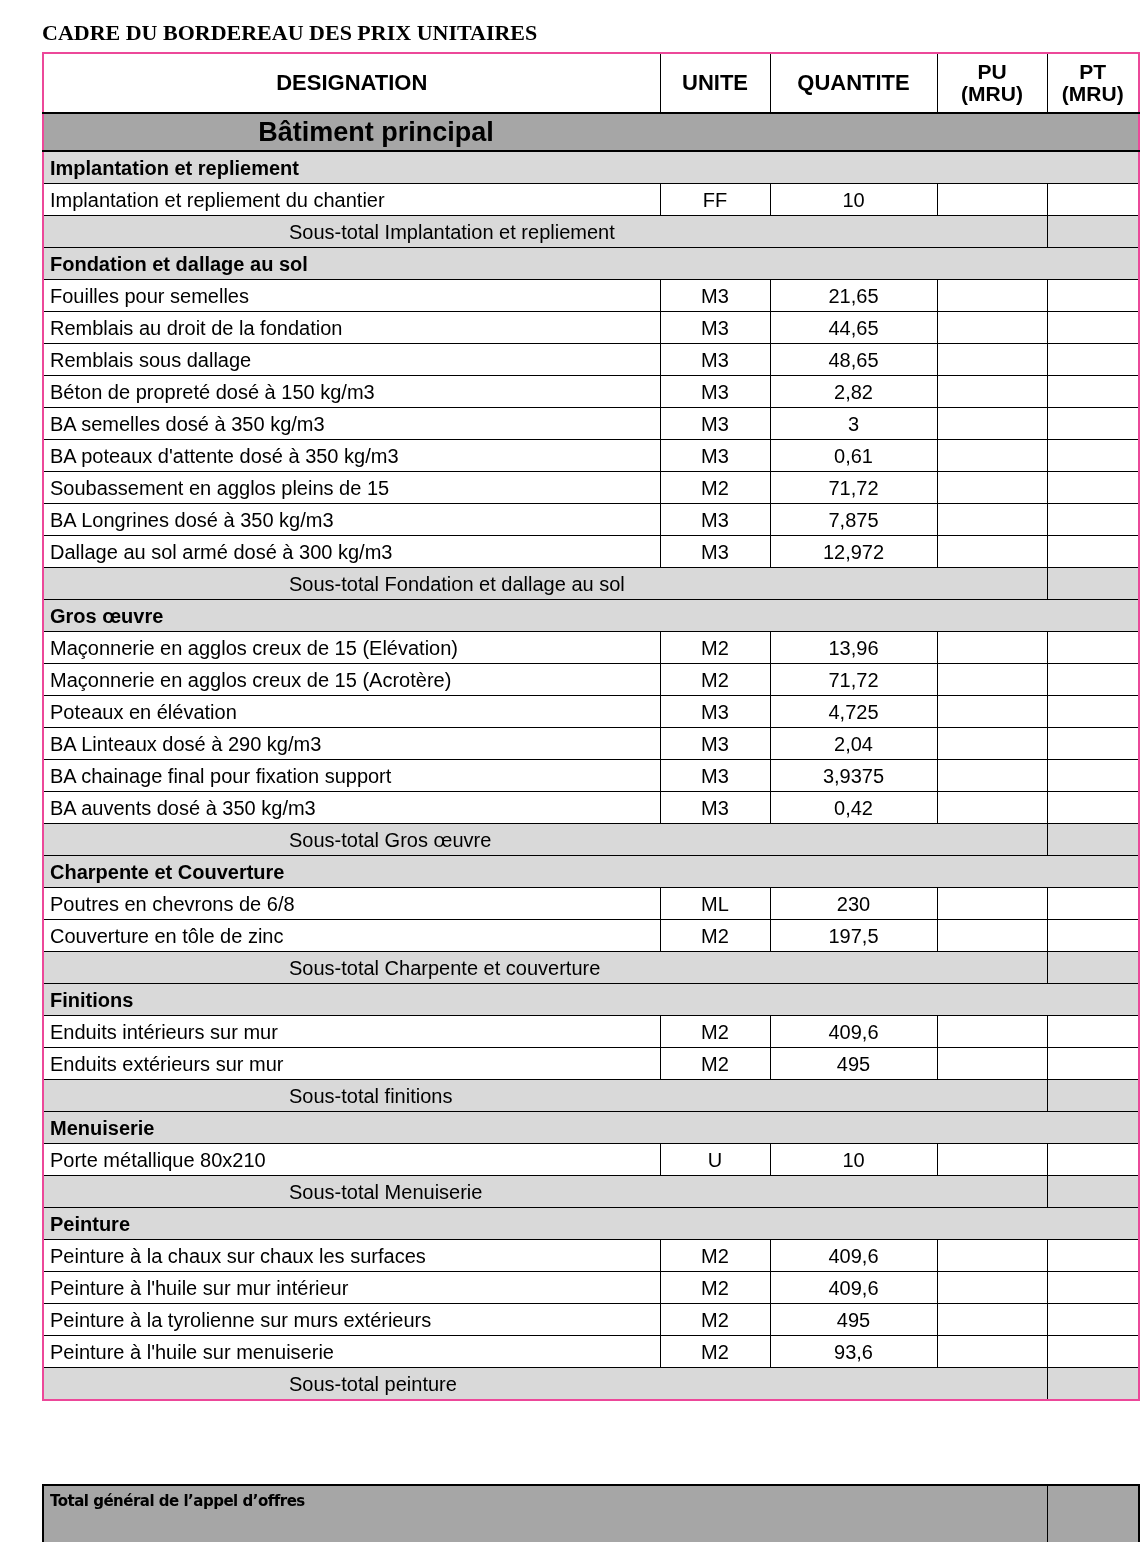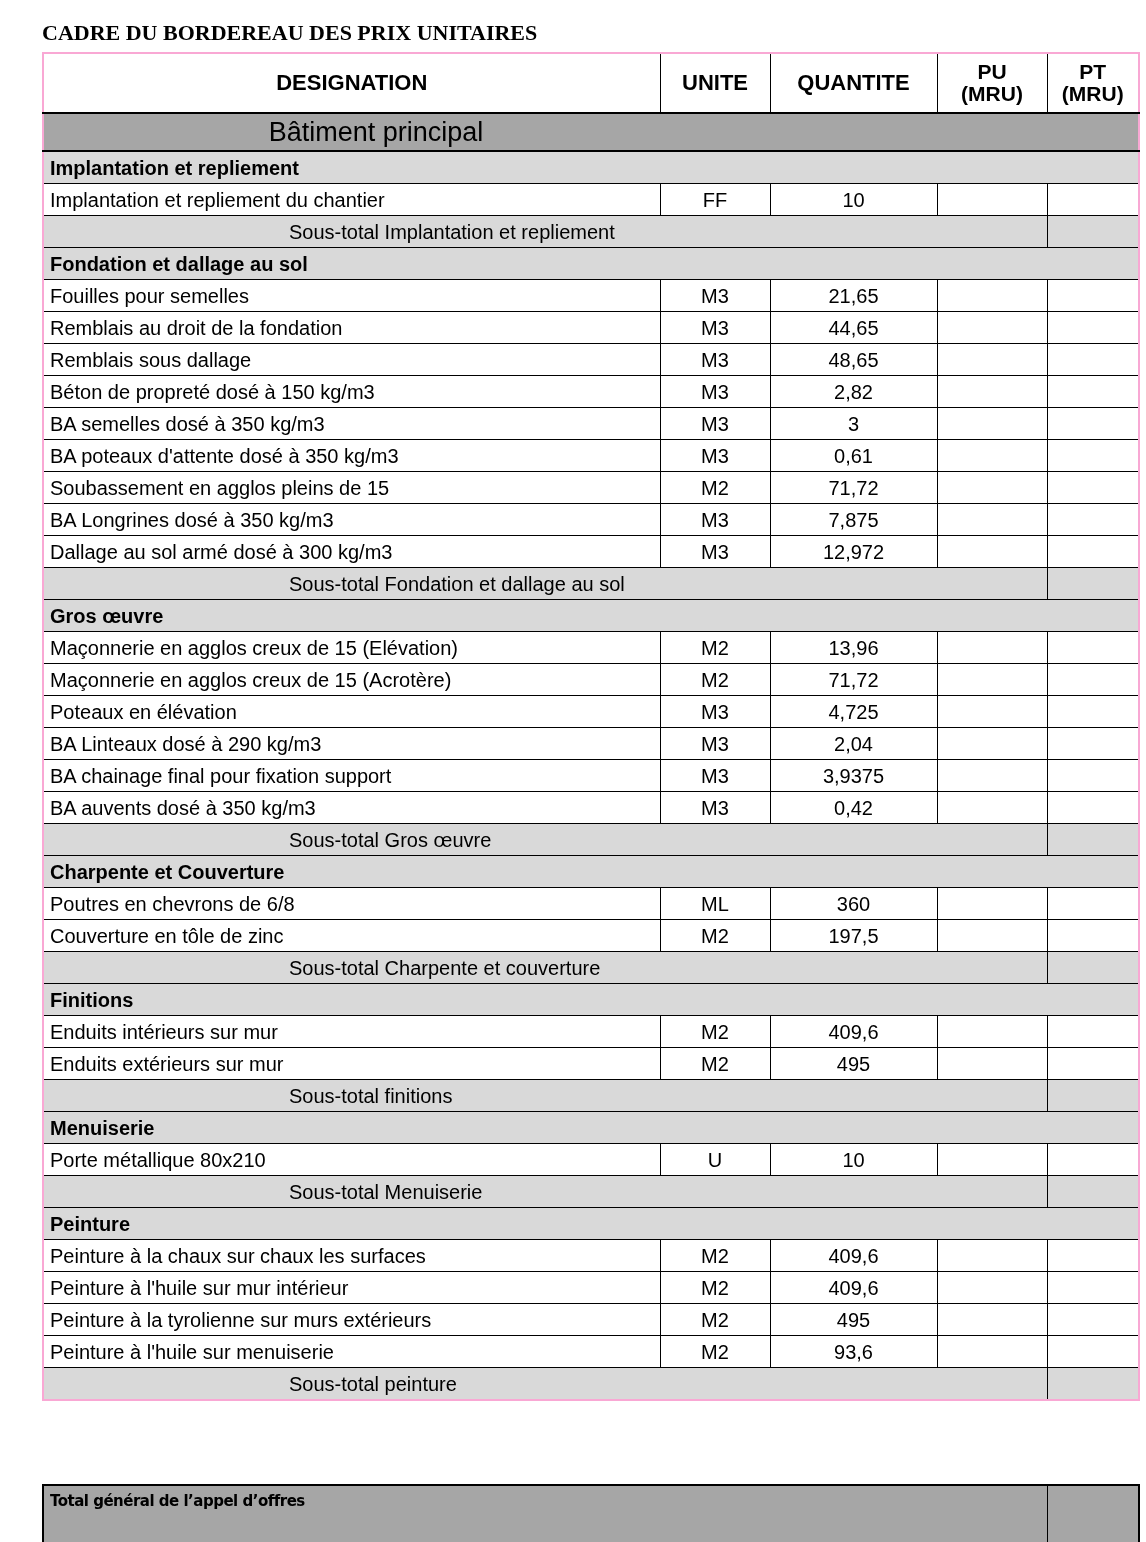--- a/index.html
+++ b/index.html
@@ -4,34 +4,34 @@
 <style>
   html, body { margin: 0; padding: 0; background: #ffffff; }
   body { width: 1146px; height: 1542px; position: relative; font-family: "Liberation Sans", sans-serif; color: #000; }
   .doc-title {
     position: absolute; left: 42px; top: 20px;
     font-family: "Liberation Serif", serif; font-weight: bold; font-size: 22px; letter-spacing: 0px;
   }
   table.bpu {
     position: absolute; left: 42px; top: 52px;
     border-collapse: collapse; table-layout: fixed; width: 1096px;
-    border: 2px solid #f9a8d4;
+    border: 2px solid #ec4899;
   }
   table.bpu td, table.bpu th {
     border: 1px solid #000; padding: 0 6px; height: 31px; font-size: 20px;
     white-space: nowrap; overflow: hidden; line-height: 1;
   }
   table.bpu th { height: 58px; font-weight: bold; font-size: 22px; background: #fff; text-align: center; }
   table.bpu th.small { font-size: 21px; line-height: 1.05; }
   .col-des { width: 617px; }
   .col-unit { width: 110px; }
   .col-qty { width: 167px; }
   .col-pu { width: 110px; }
   .col-pt { width: 92px; }
-  tr.building td { background: #a6a6a6; font-weight: normal; font-size: 27px; height: 36px; text-align: center; border-top: 2px solid #000; border-bottom: 2px solid #000; }
+  tr.building td { background: #a6a6a6; font-weight: bold; font-size: 27px; height: 36px; text-align: center; border-top: 2px solid #000; border-bottom: 2px solid #000; }
   tr.building td span { position: relative; left: -215px; }
   tr.section td { background: #d9d9d9; font-weight: bold; text-align: left; }
   tr.item td.c { text-align: center; }
   tr.subtotal td { background: #d9d9d9; font-weight: normal; }
   tr.subtotal td.label { text-align: left; padding-left: 245px; }
   table.total {
     position: absolute; left: 42px; top: 1484px;
     border-collapse: collapse; table-layout: fixed; width: 1096px;
     border: 2px solid #000;
   }
@@ -202,21 +202,21 @@
       <tr class="subtotal">
         <td colspan="4" class="label">Sous-total Gros œuvre</td>
         <td></td>
       </tr>
       <tr class="section">
         <td colspan="5">Charpente et Couverture</td>
       </tr>
       <tr class="item">
         <td>Poutres en chevrons de 6/8</td>
         <td class="c">ML</td>
-        <td class="c">360</td>
+        <td class="c">230</td>
         <td class="c"></td>
         <td class="c"></td>
       </tr>
       <tr class="item">
         <td>Couverture en tôle de zinc</td>
         <td class="c">M2</td>
         <td class="c">197,5</td>
         <td class="c"></td>
         <td class="c"></td>
       </tr>

